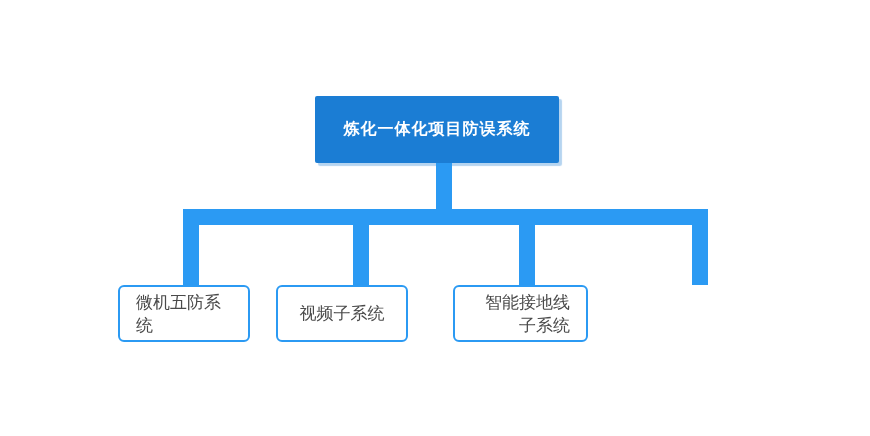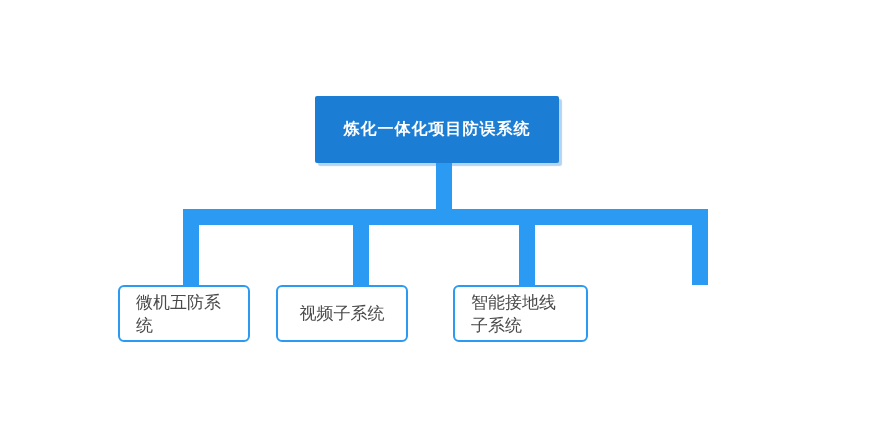--- a/index.html
+++ b/index.html
@@ -49,21 +49,21 @@
     border-radius: 6px;
     color: var(--node-text);
     font-size: 17px;
     display: flex;
     align-items: center;
     justify-content: center;
     font-family: Liberation Serif, serif;
   }
   .child-1 { left: 102px; width: 132px; }
   .child-2 { left: 260px; width: 132px; }
-  .child-3 { left: 437px; width: 135px; }
+  .child-3 { left: 437px; width: 135px; text-align: right; }
   .child-4 { left: 611px; width: 132px; }
   .line {
     position: absolute;
     background: var(--connector);
   }
   .stem-root { left: 420px; top: 147px; width: 2px; height: 48px; }
   .rail      { left: 167px; top: 193px; width: 511px; height: 2px; }
   .child-stem { top: 193px; width: 2px; height: 76px; }
   .child-stem-1 { left: 167px; }
   .child-stem-2 { left: 337px; }

